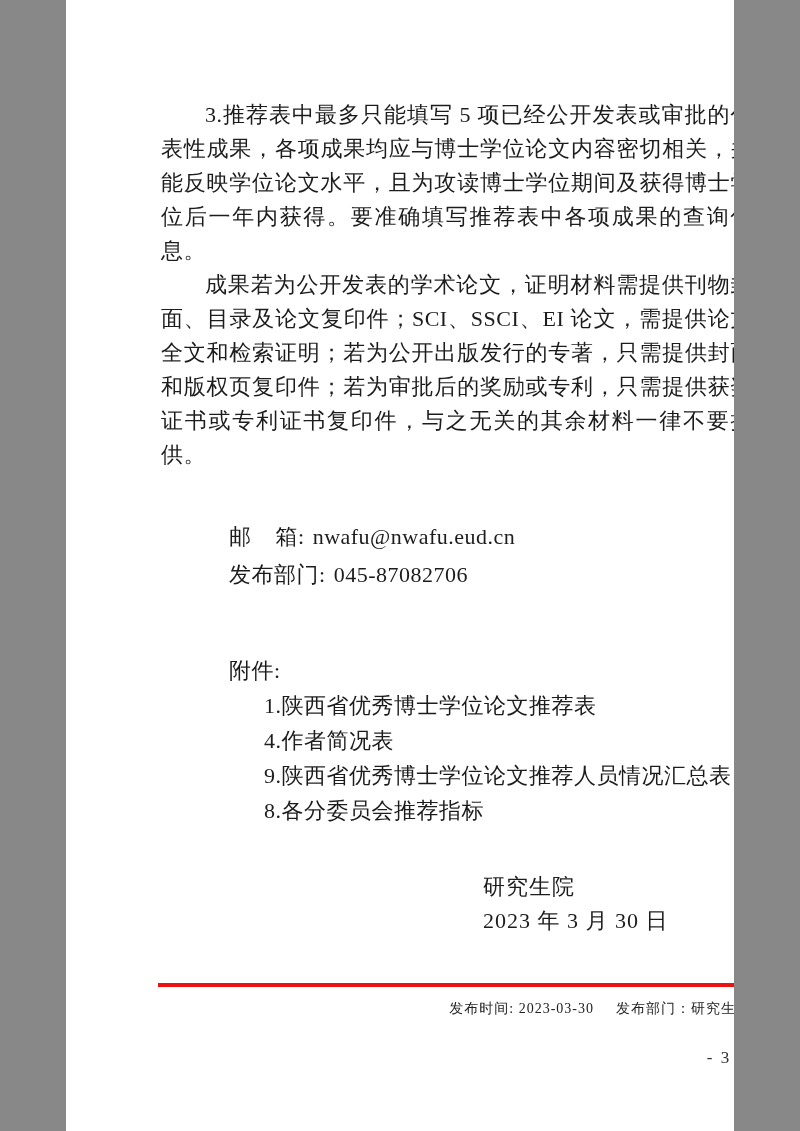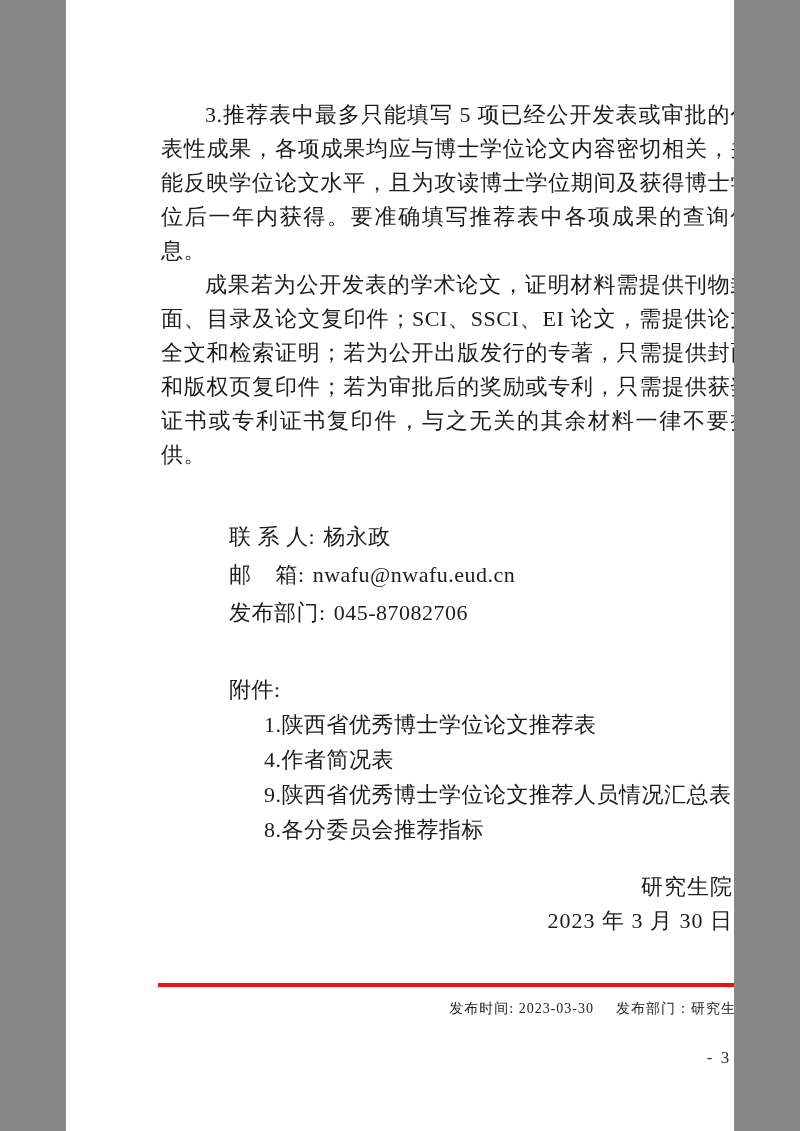--- a/index.html
+++ b/index.html
@@ -31,38 +31,38 @@
     left: 163px; top: 518px;
     font-size: 22px;
     line-height: 38px;
     letter-spacing: 0.5px;
   }
   .contact-label { white-space: pre; }
   .contact-value { margin-left: 2px; }
   
   .attachments {
     position: absolute;
-    left: 163px; top: 672px;
+    left: 163px; top: 653px;
     font-size: 22px;
     line-height: 35px;
     letter-spacing: 0.5px;
   }
   .attachments ul { list-style: none; padding-left: 35px; }
   
   .signature {
     position: absolute;
     left: 95px; top: 870px;
     width: 590px;
     font-size: 22px;
     line-height: 34px;
   }
   .signature-inner {
     width: 250px;
     margin-left: 322px;
-    text-align: right;
+    text-align: left;
     letter-spacing: 1px;
   }
   
   .divider {
     position: absolute;
     left: 92px; top: 983px;
     width: 621px; height: 4px;
     background: #ee1111;
   }
   
@@ -92,23 +92,20 @@
 
 <div class="page">
 
   <div class="paragraphs">
     <p>3.推荐表中最多只能填写 5 项已经公开发表或审批的代表性成果，各项成果均应与博士学位论文内容密切相关，并能反映学位论文水平，且为攻读博士学位期间及获得博士学位后一年内获得。要准确填写推荐表中各项成果的查询信息。</p>
     <p>成果若为公开发表的学术论文，证明材料需提供刊物封面、目录及论文复印件；SCI、SSCI、EI 论文，需提供论文全文和检索证明；若为公开出版发行的专著，只需提供封面和版权页复印件；若为审批后的奖励或专利，只需提供获奖证书或专利证书复印件，与之无关的其余材料一律不要提供。</p>
   </div>
 
   <div class="contact">
     <div>
-      <span class="contact-label">联 系 人: </span><span class="contact-value">杨永政</span>
-    </div>
-    <div>
       <span class="contact-label">邮    箱: </span><span class="contact-value">nwafu@nwafu.eud.cn</span>
     </div>
     <div>
       <span class="contact-label">发布部门: </span><span class="contact-value">045-87082706</span>
     </div>
   </div>
 
   <div class="attachments">
     <div>附件:</div>
     <ul>

